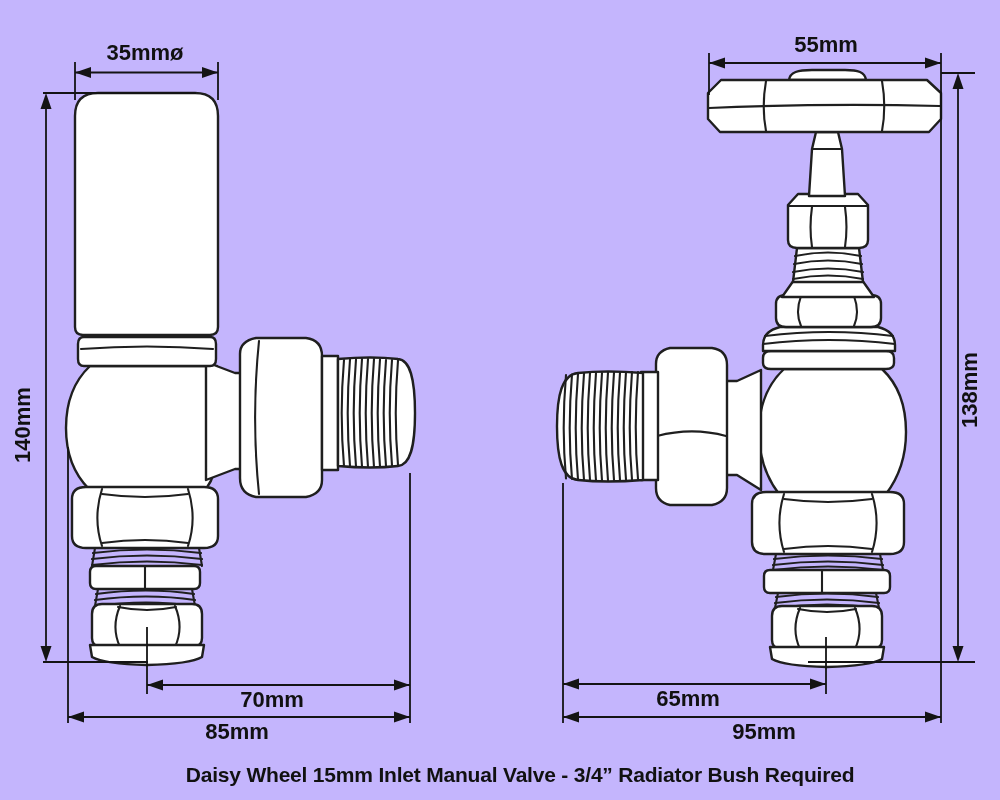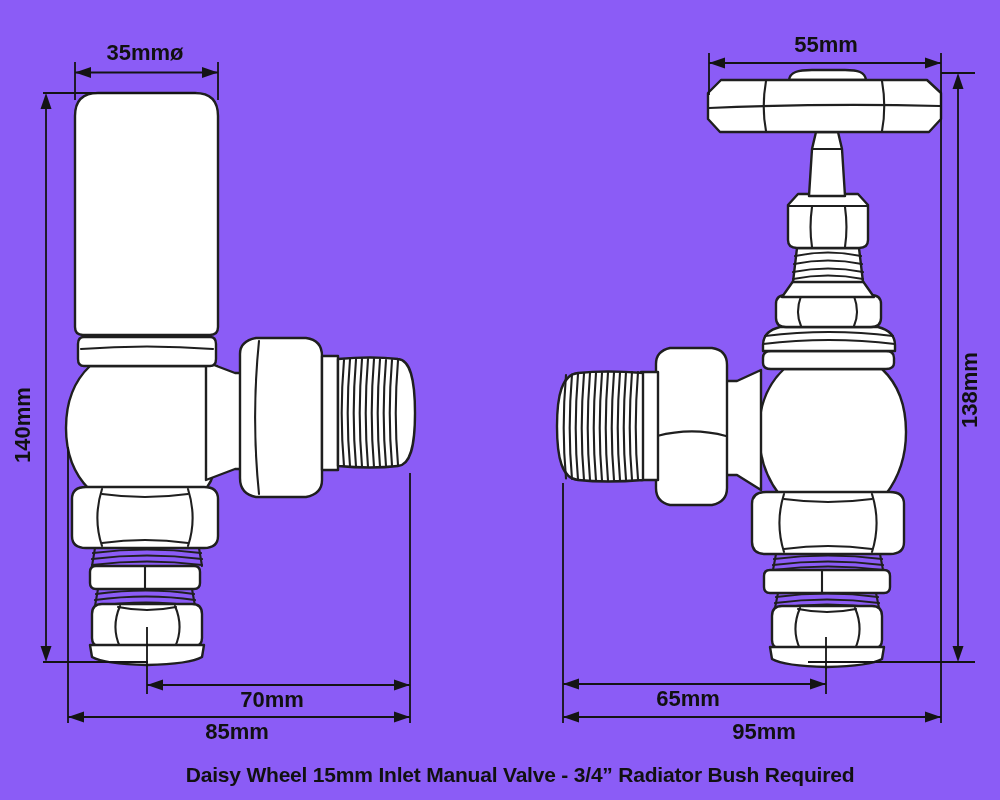--- a/index.html
+++ b/index.html
@@ -1,16 +1,16 @@
 <!DOCTYPE html>
 <html><head>
 <meta charset="utf-8">
 <style>
   html,body { margin:0; padding:0; background:#ffffff; }
-  .stage { position:relative; width:1000px; height:800px; background:#8b5cf6; overflow:hidden;
+  .stage { position:relative; width:1000px; height:800px; background:#c4b5fd; overflow:hidden;
            font-family:"Liberation Sans", sans-serif; }
   svg { position:absolute; left:0; top:0; }
   .part  { fill:#ffffff; stroke:#1f1f1f; stroke-width:2.4; stroke-linejoin:round; stroke-linecap:round; }
   .pline { fill:none;    stroke:#1f1f1f; stroke-width:2.1; stroke-linecap:round; }
   .dim   { fill:none;    stroke:#141414; stroke-width:1.8; stroke-linecap:butt; }
   .arr   { fill:#141414; stroke:none; }
   .dimtext { font-family:"Liberation Sans", sans-serif; font-weight:bold; font-size:22px; fill:#111111; }
   .caption { font-family:"Liberation Sans", sans-serif; font-weight:bold; font-size:21px; fill:#111111; letter-spacing:-0.2px; }
 </style>
 </head>

